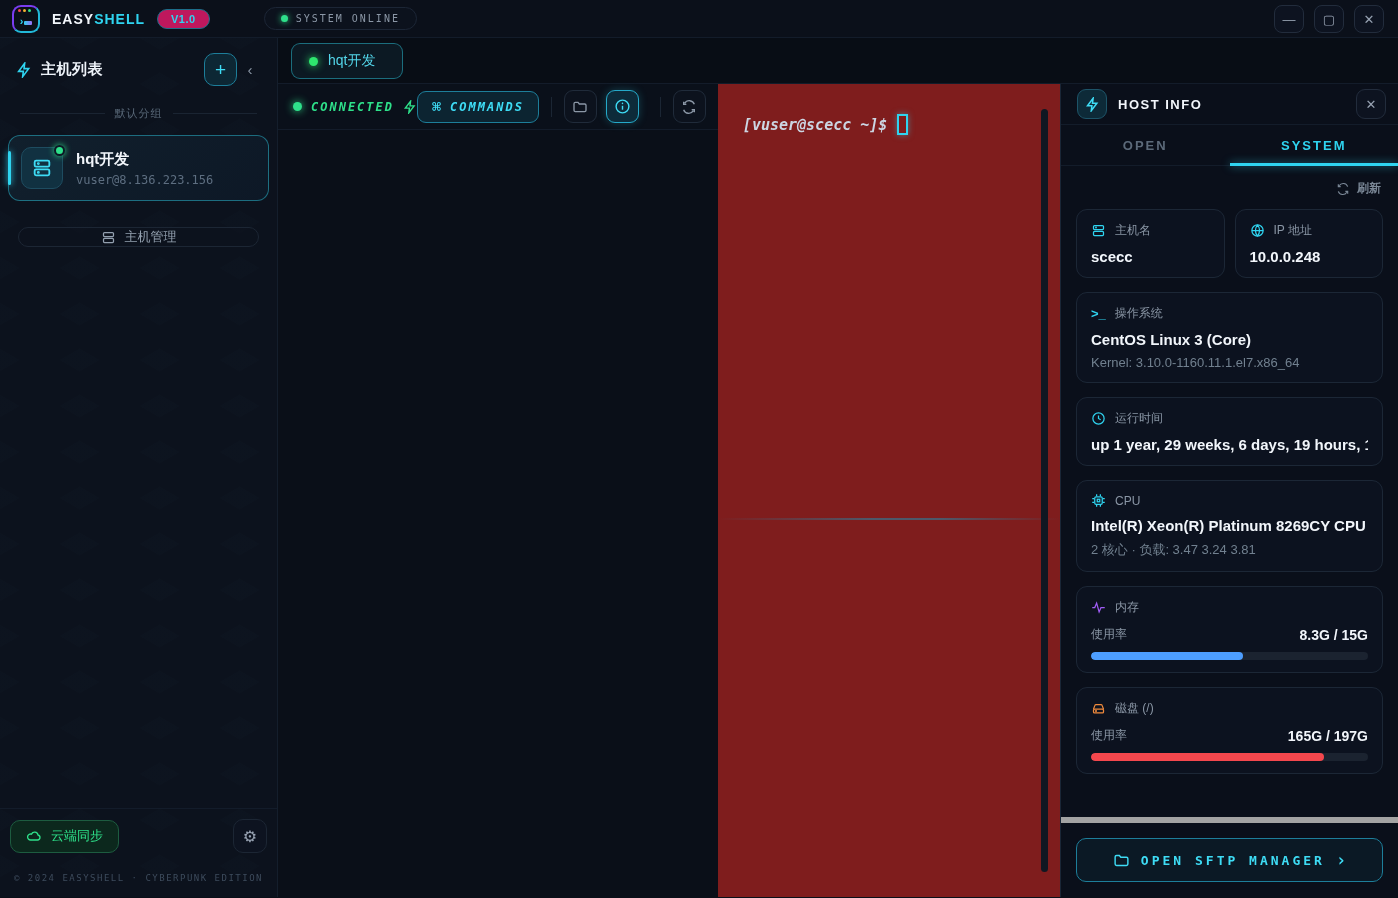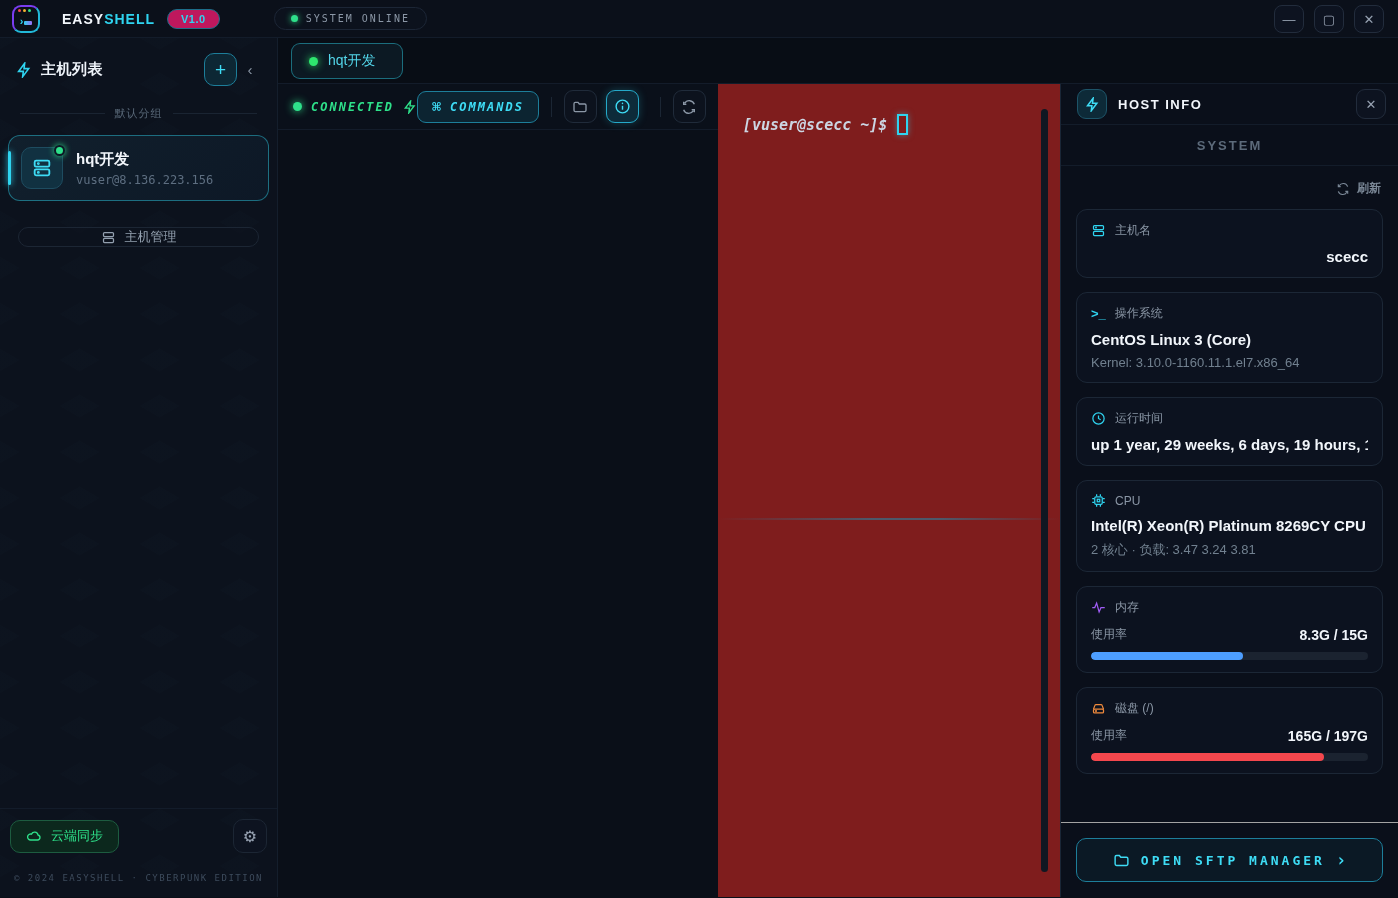--- a/index.html
+++ b/index.html
@@ -10,21 +10,21 @@
   
   .topbar { height:38px; background:#0b101a; display:flex; align-items:center;
     padding:0 12px; border-bottom:1px solid #131c2a; position:relative; }
   .logo { width:28px; height:28px; border-radius:9px; position:relative;
     background:#0a1018; border:2px solid #7a3df0; border-right-color:#22b8d8;
     border-bottom-color:#22b8d8; display:flex; align-items:center; justify-content:center; }
   .logo .dots { position:absolute; top:2px; left:4px; display:flex; gap:2px; }
   .logo .dots i { width:3px; height:3px; border-radius:50%; display:block; }
   .logo-glyph { color:#2fd4f0; font-size:11px; font-weight:bold; margin-top:4px; }
   .logo-glyph .bar { display:inline-block; width:8px; height:4px; background:linear-gradient(90deg,#2fd4f0,#9a6bf5); margin-left:1px; border-radius:1px; }
-  .brand { margin-left:10px; font-size:14px; font-weight:800; letter-spacing:1px;padding-left:12px; }
+  .brand { font-size:14px; font-weight:800; letter-spacing:1px;padding-left:12px; }
   .brand .b1 { color:#f2f6fb; } .brand .b2 { color:#2fd4f0; }
   .vbadge { margin-left:12px; padding:3px 13px; border-radius:999px; font-size:11px; font-weight:800;
     color:#2fd4f0; border:1px solid #1d6e8a; background:#be185d; letter-spacing:.5px; }
   .syspill { margin-left:54px; display:flex; align-items:center; gap:8px; padding:5px 16px;
     border:1px solid #1c2636; border-radius:999px; background:#0c121d; }
   .syspill .dot { width:7px; height:7px; border-radius:50%; background:#2ee08a; box-shadow:0 0 6px #2ee08a; }
   .syspill span { font-family:"DejaVu Sans Mono", monospace; font-size:10px; letter-spacing:2px; color:#8b97a6; }
   .winbtns { position:absolute; right:14px; top:5px; display:flex; gap:10px; }
   .winbtn { width:30px; height:28px; border-radius:8px; border:1px solid #222c3c; background:#0d1320;
     color:#97a2b2; font-size:13px; display:flex; align-items:center; justify-content:center; cursor:pointer; }
@@ -118,34 +118,34 @@
     color:#97a2b2; font-size:13px; display:flex; align-items:center; justify-content:center; cursor:pointer; }
   .rp-tabs { display:flex; height:41px; border-bottom:1px solid #131c2a; }
   .rp-tab { flex:1; display:flex; align-items:center; justify-content:center; font-size:13px; font-weight:800;
     letter-spacing:2px; color:#5c6a7a; cursor:pointer; position:relative; }
   .rp-tab.active { color:#2fd4f0; }
   .rp-tab.active::after { content:""; position:absolute; left:0; right:0; bottom:-1px; height:3px;
     background:#2fd4f0; box-shadow:0 0 8px rgba(46,210,236,.6); }
   .rp-body { flex:1; overflow:hidden; padding:0 15px; }
   .refresh-row { display:flex; justify-content:flex-end; align-items:center; gap:7px; padding:14px 2px 12px;
     color:#7a8796; font-size:12px; cursor:pointer;font-weight:bold; }
-  .cardrow { display:flex; gap:10px;text-align:right; }
+  .cardrow { display:flex; gap:10px; }
   .card { background:rgba(14,20,33,.75); border:1px solid #1c2736; border-radius:11px; padding:12px 14px;
     margin-bottom:14px; }
   .cardrow .card { flex:1; }
   .card .lbl { display:flex; align-items:center; gap:9px; font-size:12px; color:#8a96a5; }
   .card .val { margin-top:9px; font-size:15px; font-weight:800; color:#f2f6fb; white-space:nowrap;
     overflow:hidden; }
   .card .sub { margin-top:7px; font-size:13px; color:#71808f; white-space:nowrap; overflow:hidden; }
   .usage-row { display:flex; justify-content:space-between; align-items:center; margin-top:10px; }
   .usage-row .ul { font-size:12px; color:#8a96a5; }
   .usage-row .uv { font-size:14px; font-weight:800; color:#f2f6fb; }
   .bar-track { margin-top:9px; height:8px; border-radius:4px; background:#1b2330; overflow:hidden; }
   .bar-fill { height:100%; border-radius:4px; }
-  .rp-foot { border-top:1px solid #a3a3a3; padding:15px 15px; }
+  .rp-foot { border-top:6px solid #a3a3a3; padding:15px 15px; }
   .sftpbtn { width:100%; height:44px; border-radius:10px; border:1px solid #1d7e9a; background:rgba(13,38,51,.45);
     color:#3edcf5; display:flex; align-items:center; justify-content:center; gap:11px; cursor:pointer;
     font-family:"DejaVu Sans Mono", monospace; font-size:13px; font-weight:bold; letter-spacing:3px; }
   svg { display:block; }
 </style>
 </head>
 <body>
 
 <div class="topbar">
   <div class="logo">
@@ -296,21 +296,22 @@
           <div class="rp-icon">
             <svg width="15" height="15" viewBox="0 0 24 24" fill="none" stroke="#3edcf5" stroke-width="2.4">
                 <path d="M13 2 L4 14 h7 l-1 8 9-12 h-7 z"></path>
               </svg>
           </div>
           <div class="rp-title">HOST INFO</div>
           <div class="rp-close">✕</div>
         </div>
 
         <div class="rp-tabs">
-          <div class="rp-tab">SYSTEM</div>
+          <div class="rp-tab">OPEN</div>
+          <div class="rp-tab active">SYSTEM</div>
         </div>
 
         <div class="rp-body">
           <div class="refresh-row">
             <svg width="14" height="14" viewBox="0 0 24 24" fill="none" stroke="currentColor" stroke-width="2">
                 <path d="M20 8 A8 8 0 0 0 5.5 6.5 M4 4 v4 h4"></path>
                 <path d="M4 16 a8 8 0 0 0 14.5 1.5 M20 20 v-4 h-4"></path>
               </svg>
             <span>刷新</span>
           </div>
@@ -320,20 +321,30 @@
               <div class="lbl">
                 <svg width="15" height="15" viewBox="0 0 24 24" fill="none" stroke="#2fd4f0" stroke-width="2">
                     <rect x="4" y="4" width="16" height="6.5" rx="1.6"></rect>
                     <rect x="4" y="13.5" width="16" height="6.5" rx="1.6"></rect>
                     <circle cx="8" cy="7.2" r="0.6" fill="#2fd4f0"></circle>
                   </svg>
                 <span>主机名</span>
               </div>
               <div class="val">scecc</div>
             </div>
+            <div class="card">
+              <div class="lbl">
+                <svg width="15" height="15" viewBox="0 0 24 24" fill="none" stroke="#2fd4f0" stroke-width="2">
+                    <circle cx="12" cy="12" r="9"></circle>
+                    <path d="M3 12 h18 M12 3 a14 14 0 0 1 0 18 M12 3 a14 14 0 0 0 0 18"></path>
+                  </svg>
+                <span>IP 地址</span>
+              </div>
+              <div class="val">10.0.0.248</div>
+            </div>
           </div>
 
           <div class="card">
             <div class="lbl">
               <span style="color:#2fd4f0;font-weight:bold;font-size:13px">&gt;_</span>
               <span>操作系统</span>
             </div>
             <div class="val">CentOS Linux 3 (Core)</div>
             <div class="sub">Kernel: 3.10.0-1160.11.1.el7.x86_64</div>
           </div>

